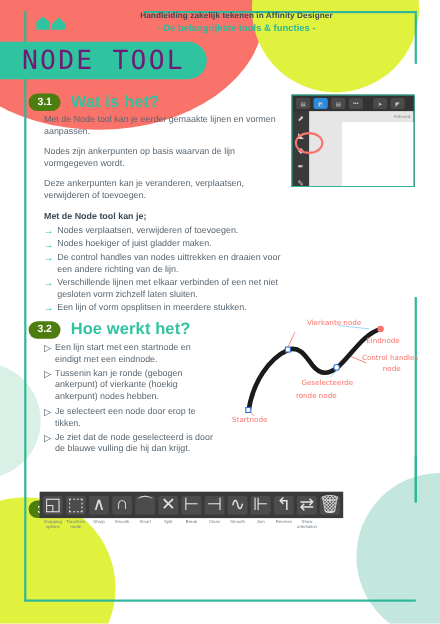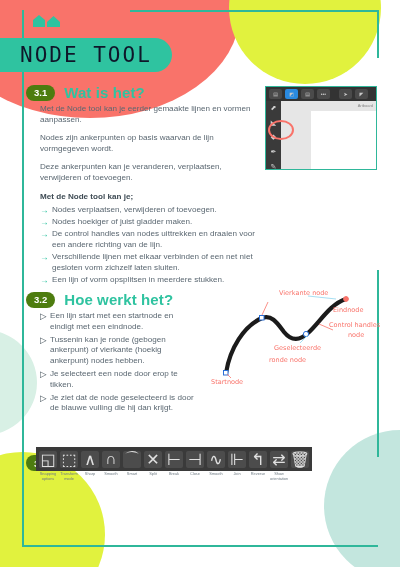--- a/index.html
+++ b/index.html
@@ -108,21 +108,21 @@
     position: absolute; left: -20px; top: 38px;
     height: 34px; min-width: 180px;
     background: #2fc3a0;
     border-radius: 0 18px 18px 0;
     display: flex; align-items: center; justify-content: flex-end;
     padding: 0 20px 0 0;
     z-index: 5;
   }
   .banner-title {
     font-family: "DejaVu Sans Mono", monospace;
-    font-size: 21px; color: #0f172a;
+    font-size: 24px; color: #701a75;
     letter-spacing: 2px; font-weight: 400; margin-left: 40px;
   }
 
   
   .sec {
     position: absolute; display: flex; align-items: center; gap: 9px; z-index: 6;
   }
   .sec-badge {
     background: #4d7c0f; color: #ffffff;
     font-size: 9.5px; font-weight: 700;
@@ -237,20 +237,24 @@
   <div class="rule-right-mid"></div>
   <div class="rule-right-bot"></div>
 
   <div class="logo">
     <svg width="34" height="14" viewBox="0 0 34 14">
       <path d="M1 13 L1 6 L7 1 L13 6 L13 13 Z" fill="#2fc3a0"></path>
       <path d="M15 13 L15 8 L21.5 2 L28 8 L28 13 Z" fill="#2fc3a0"></path>
     </svg>
   </div>
 
+  <div class="header-text">
+    <div class="header-line1">Handleiding zakelijk tekenen in Affinity Designer</div>
+    <div class="header-line2">- De belangrijkste tools &amp; functies -</div>
+  </div>
 
   <div class="banner">
     <span class="banner-title">NODE TOOL</span>
   </div>
 
   <div class="sec" style="left:26px; top:84px;">
     <span class="sec-badge">3.1</span>
     <span class="sec-title">Wat is het?</span>
   </div>
 

